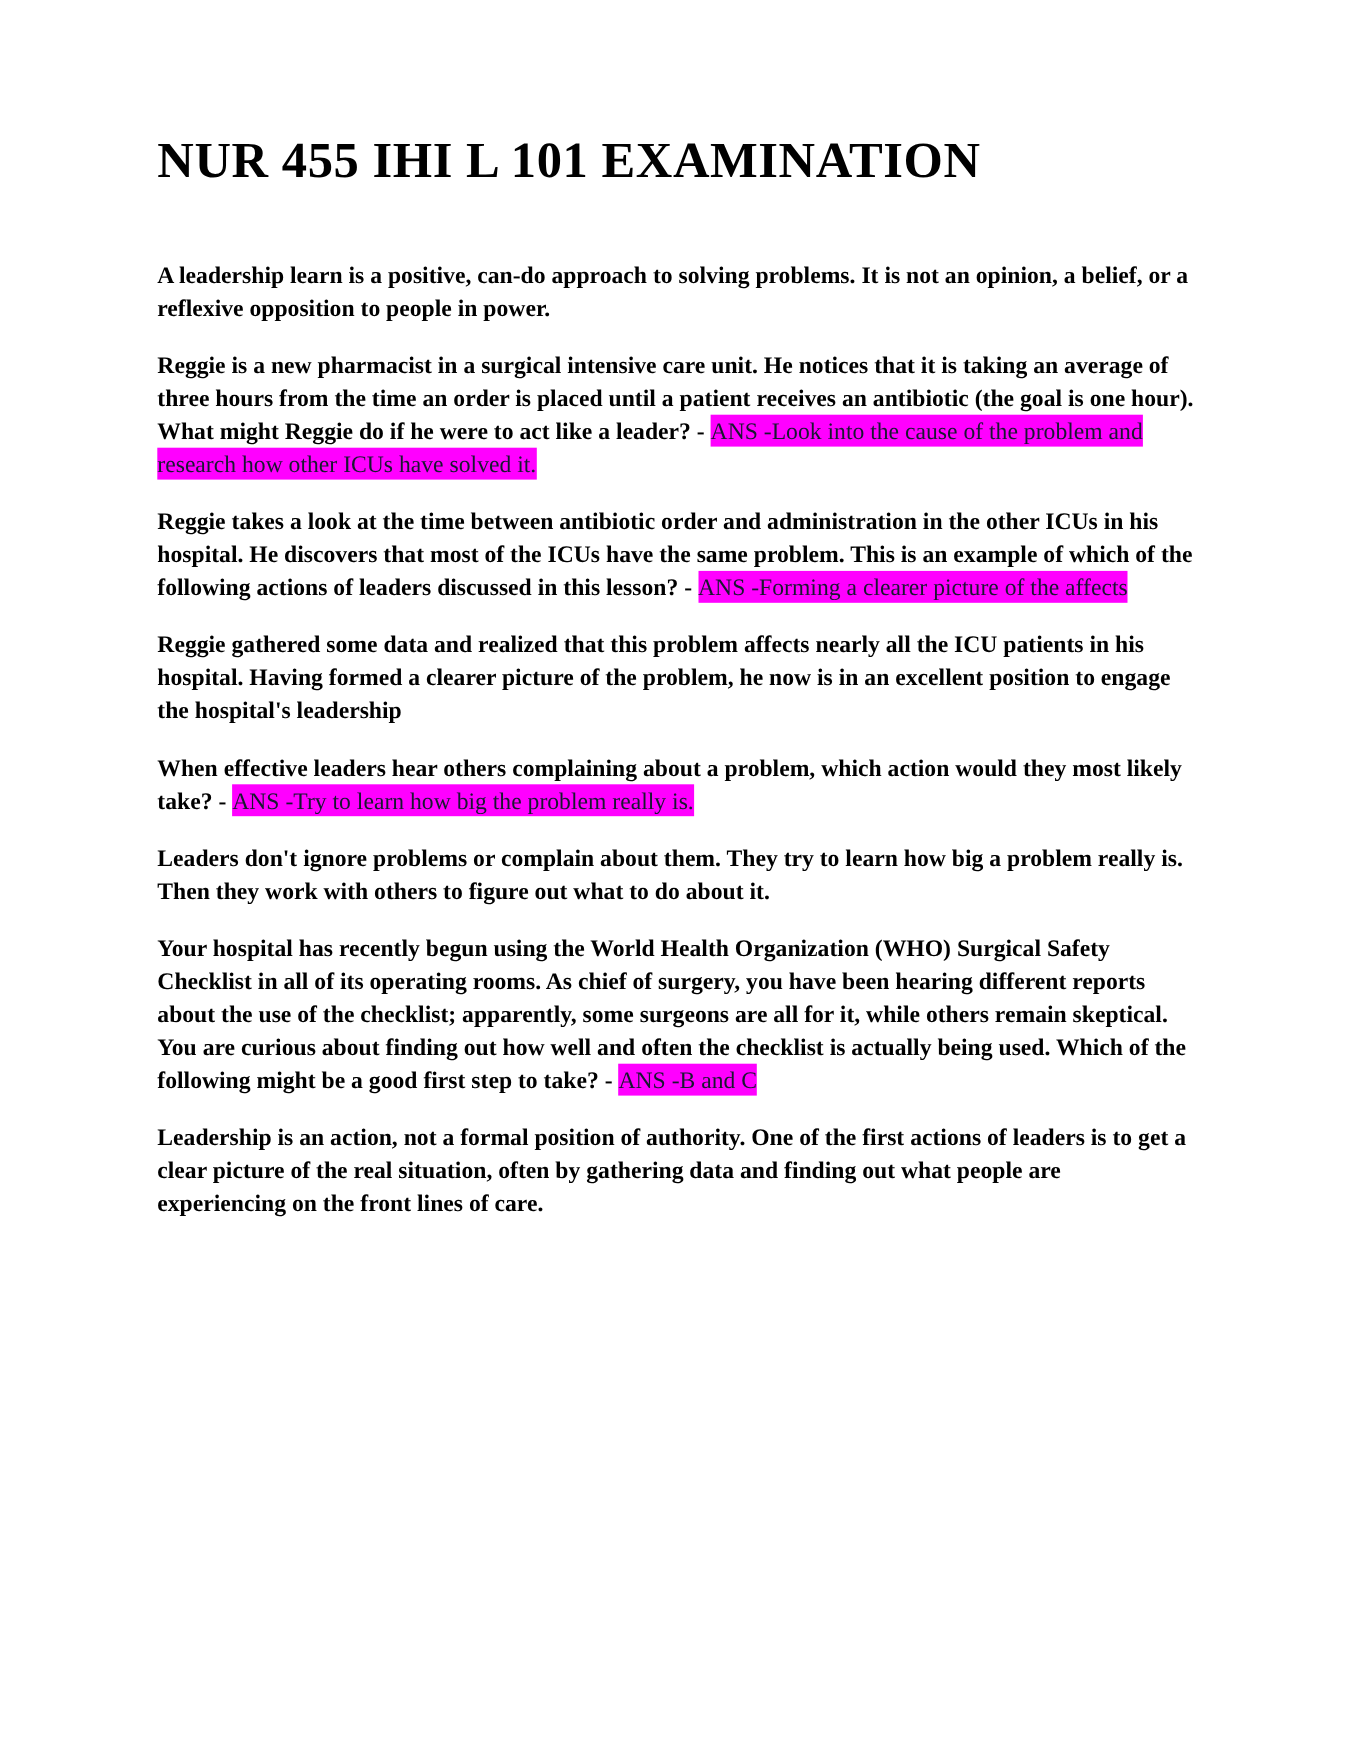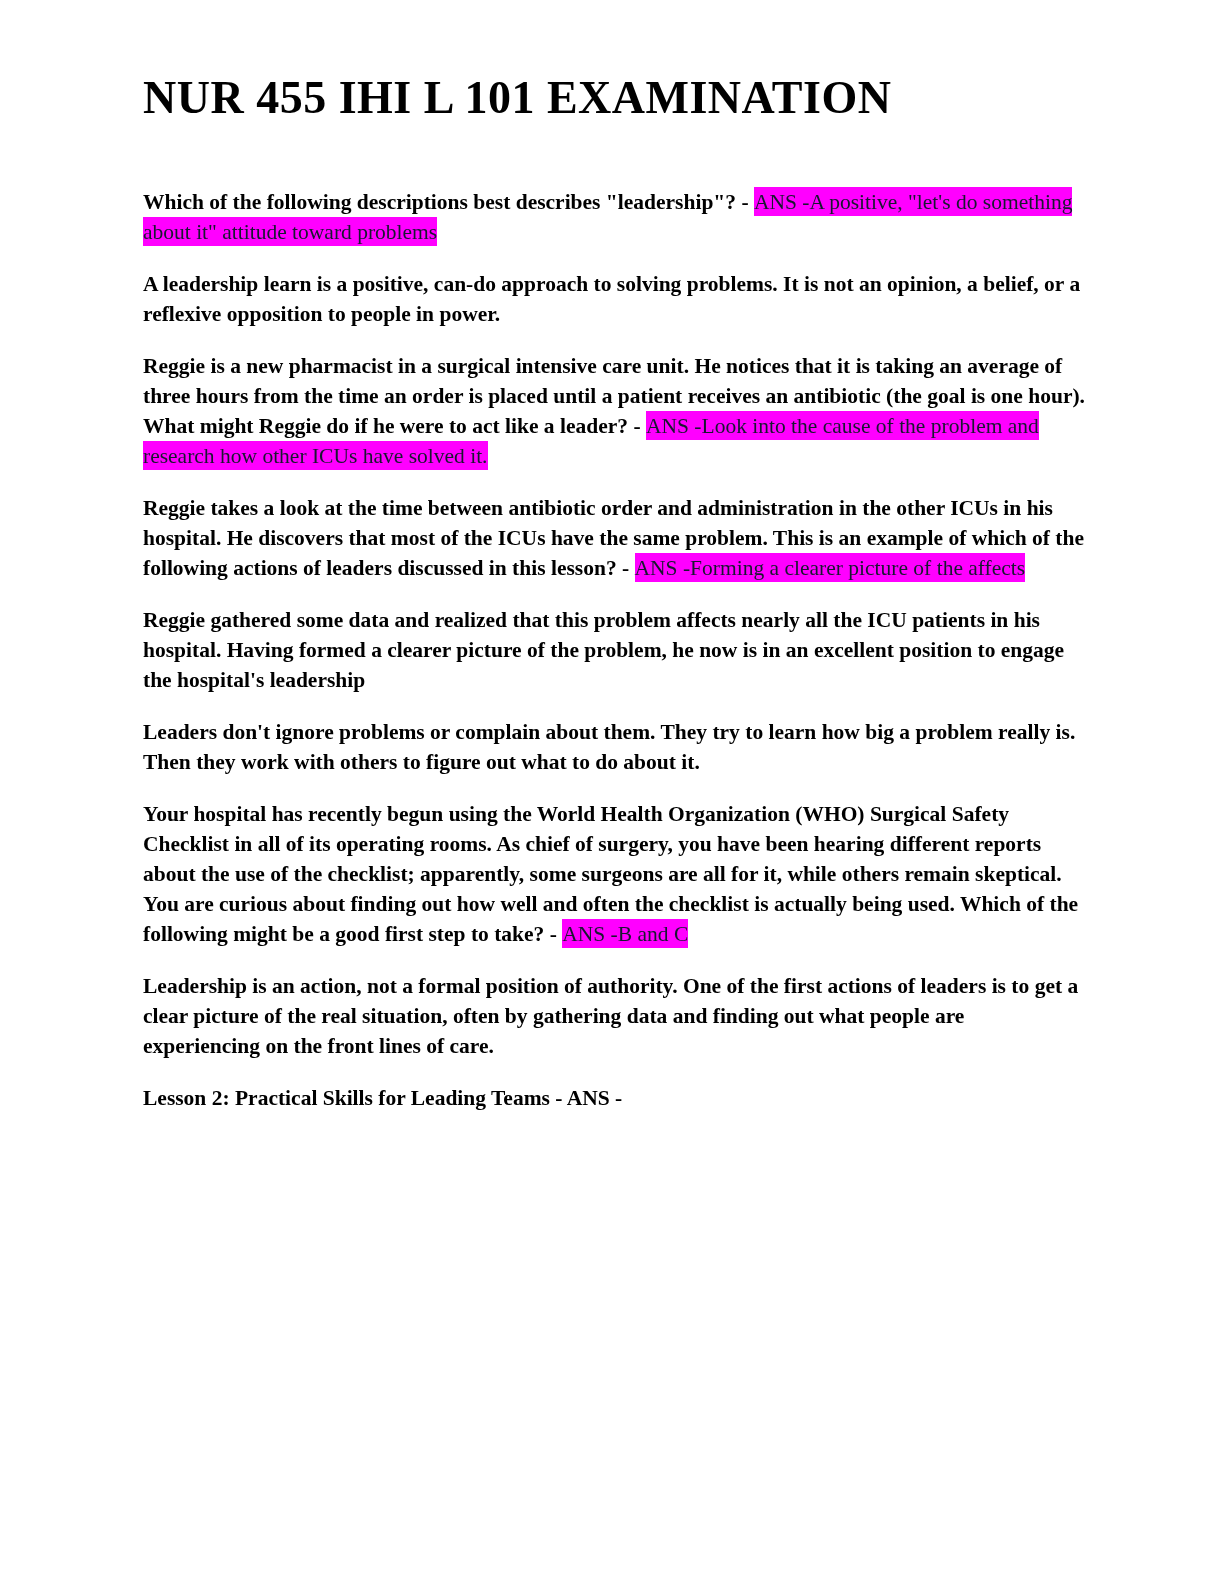--- a/index.html
+++ b/index.html
@@ -6,21 +6,21 @@
     margin: 0;
     padding: 0;
     background: #ffffff;
   }
   .page {
     position: relative;
     width: 1224px;
     height: 1584px;
     background: #ffffff;
     box-sizing: border-box;
-    padding: 72px 138px 0 143px;
+    padding: 120px 138px 0 143px;
     font-family: "Liberation Serif", serif;
     color: #000000;
     overflow: hidden;
   }
   h1.doc-title {
     margin: 0 0 62px 0;
     font-size: 46px;
     line-height: 1.15;
     font-weight: bold;
     letter-spacing: 0.5px;
@@ -43,23 +43,22 @@
     padding-top: 3px;
     padding-bottom: 2px;
   }
 </style>
 </head>
 <body>
 
 <div class="page">
   <h1 class="doc-title">NUR 455 IHI L 101 EXAMINATION</h1>
   <div class="doc-body">
-      <p><span class="q">Which of the following descriptions best describes "leadership"? - </span><span class="hl">ANS -A positive, "let's do something about it" attitude toward problems</span></p>
       <p><span class="q">A leadership learn is a positive, can-do approach to solving problems. It is not an opinion, a belief, or a reflexive opposition to people in power.</span></p>
       <p><span class="q">Reggie is a new pharmacist in a surgical intensive care unit. He notices that it is taking an average of three hours from the time an order is placed until a patient receives an antibiotic (the goal is one hour). What might Reggie do if he were to act like a leader? - </span><span class="hl">ANS -Look into the cause of the problem and research how other ICUs have solved it.</span></p>
       <p><span class="q">Reggie takes a look at the time between antibiotic order and administration in the other ICUs in his hospital. He discovers that most of the ICUs have the same problem. This is an example of which of the following actions of leaders discussed in this lesson? - </span><span class="hl">ANS -Forming a clearer picture of the affects</span></p>
       <p><span class="q">Reggie gathered some data and realized that this problem affects nearly all the ICU patients in his hospital. Having formed a clearer picture of the problem, he now is in an excellent position to engage the hospital's leadership</span></p>
+      <p><span class="q">When effective leaders hear others complaining about a problem, which action would they most likely take? - </span><span class="hl">ANS -Try to learn how big the problem really is.</span></p>
       <p><span class="q">Leaders don't ignore problems or complain about them. They try to learn how big a problem really is. Then they work with others to figure out what to do about it.</span></p>
       <p><span class="q">Your hospital has recently begun using the World Health Organization (WHO) Surgical Safety Checklist in all of its operating rooms. As chief of surgery, you have been hearing different reports about the use of the checklist; apparently, some surgeons are all for it, while others remain skeptical. You are curious about finding out how well and often the checklist is actually being used. Which of the following might be a good first step to take? - </span><span class="hl">ANS -B and C</span></p>
       <p><span class="q">Leadership is an action, not a formal position of authority. One of the first actions of leaders is to get a clear picture of the real situation, often by gathering data and finding out what people are experiencing on the front lines of care.</span></p>
-      <p><span class="q">Lesson 2: Practical Skills for Leading Teams - ANS -</span></p>
     </div>
 </div>
 
 </body></html>

